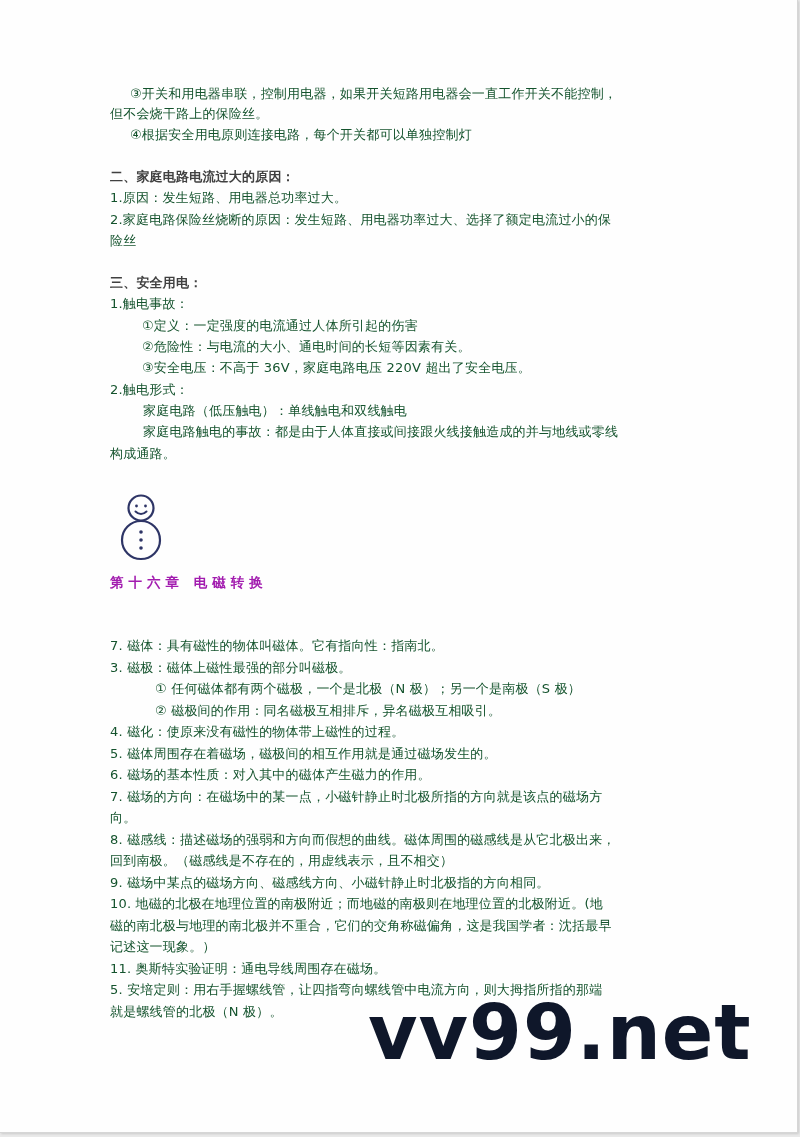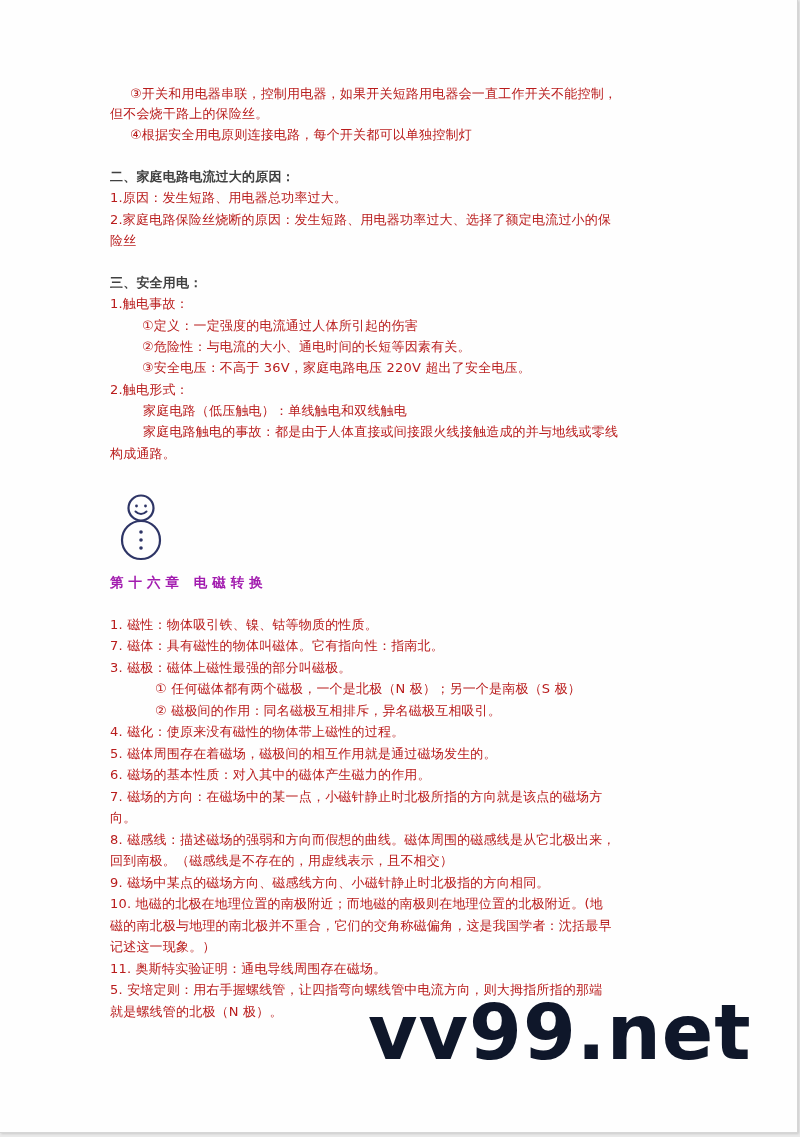--- a/index.html
+++ b/index.html
@@ -6,21 +6,21 @@
     body {
       width: 800px; height: 1137px; background: #e9e9e9; position: relative; overflow: hidden;
       font-family: "DejaVu Sans", "Liberation Sans", sans-serif;
     }
     .page {
       position: absolute; left: 0; top: 0; width: 797px; height: 1132px;
       background: #fefefe; border-right: 1px solid #d6d6d6; border-bottom: 1px solid #d6d6d6;
       box-shadow: 1px 1px 2px rgba(0,0,0,0.12);
     }
     .line {
-      position: absolute; left: 110px; font-size: 13px; color: #b91c1c; white-space: nowrap;
+      position: absolute; left: 110px; font-size: 13px; color: #14532d; white-space: nowrap;
       line-height: 16px; letter-spacing: 0.2px;
     }
     .ind2 { left: 130px; }
     .ind3 { left: 142px; text-align: center; }
     .ind4 { left: 155px; }
     .heading { font-weight: bold; color: #404040; font-size: 13px; }
     .chapter { font-weight: bold; color: #a21caf; font-size: 13.5px; letter-spacing: 5px; }
     .snowman { position: absolute; left: 118px; top: 488px; width: 46px; height: 74px; }
     .watermark {
       position: absolute; left: 368px; top: 993px; font-family: "DejaVu Sans", sans-serif;
@@ -57,21 +57,20 @@
     <circle cx="27.5" cy="18" r="1.4" fill="#2e3566"></circle>
     <path d="M17.5 23.5 Q23 28.5 28.5 23.5" fill="none" stroke="#2e3566" stroke-width="2" stroke-linecap="round"></path>
     <circle cx="23" cy="52" r="19" fill="none" stroke="#2e3566" stroke-width="2.2"></circle>
     <circle cx="23" cy="44" r="1.8" fill="#2e3566"></circle>
     <circle cx="23" cy="52" r="1.8" fill="#2e3566"></circle>
     <circle cx="23" cy="60" r="1.8" fill="#2e3566"></circle>
   </svg>
 
   <div class="line chapter" style="top:574px">第十六章  电磁转换</div>
 
-  <div class="line" style="top:617px">1. 磁性：物体吸引铁、镍、钴等物质的性质。</div>
   <div class="line" style="top:638px">7. 磁体：具有磁性的物体叫磁体。它有指向性：指南北。</div>
   <div class="line" style="top:660px">3. 磁极：磁体上磁性最强的部分叫磁极。</div>
   <div class="line ind4" style="top:681px">① 任何磁体都有两个磁极，一个是北极（N 极）；另一个是南极（S 极）</div>
   <div class="line ind4" style="top:703px">② 磁极间的作用：同名磁极互相排斥，异名磁极互相吸引。</div>
   <div class="line" style="top:724px">4. 磁化：使原来没有磁性的物体带上磁性的过程。</div>
   <div class="line" style="top:746px">5. 磁体周围存在着磁场，磁极间的相互作用就是通过磁场发生的。</div>
   <div class="line" style="top:767px">6. 磁场的基本性质：对入其中的磁体产生磁力的作用。</div>
   <div class="line" style="top:789px">7. 磁场的方向：在磁场中的某一点，小磁针静止时北极所指的方向就是该点的磁场方</div>
   <div class="line" style="top:810px">向。</div>
   <div class="line" style="top:832px">8. 磁感线：描述磁场的强弱和方向而假想的曲线。磁体周围的磁感线是从它北极出来，</div>

